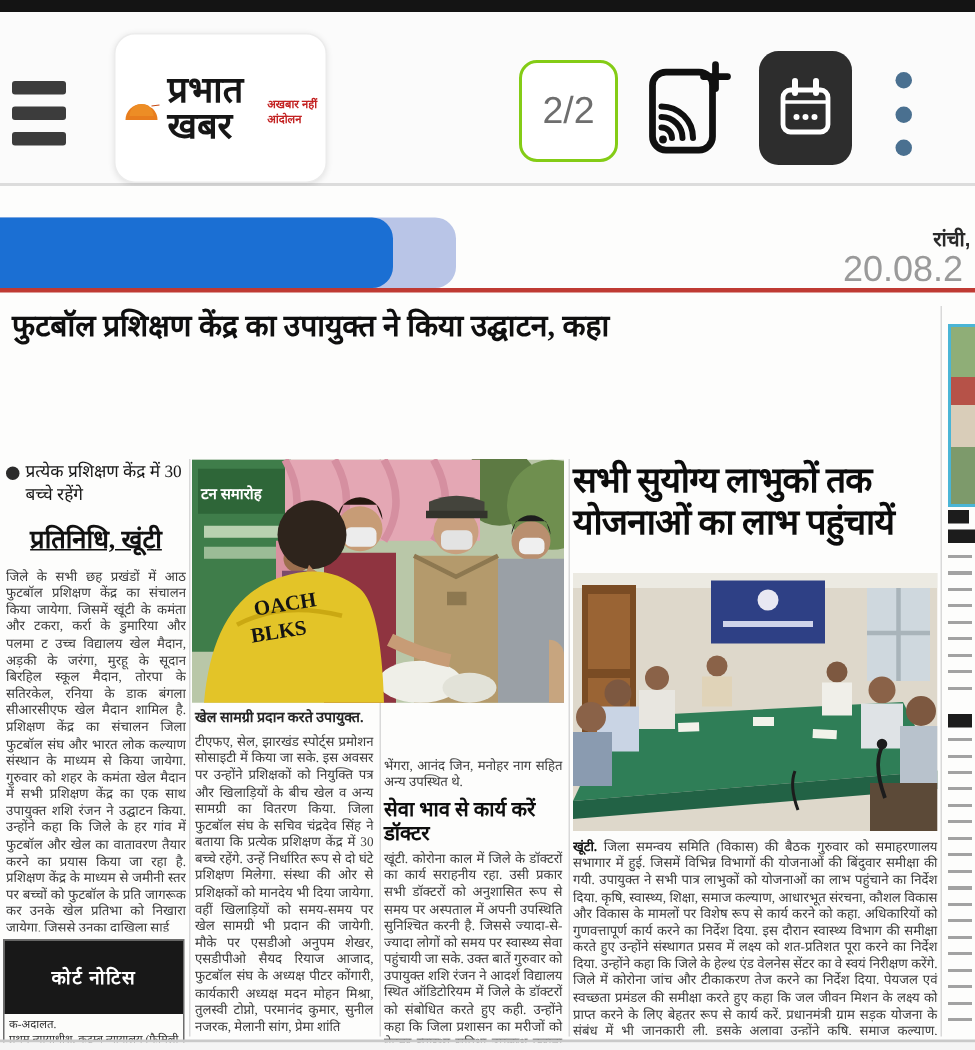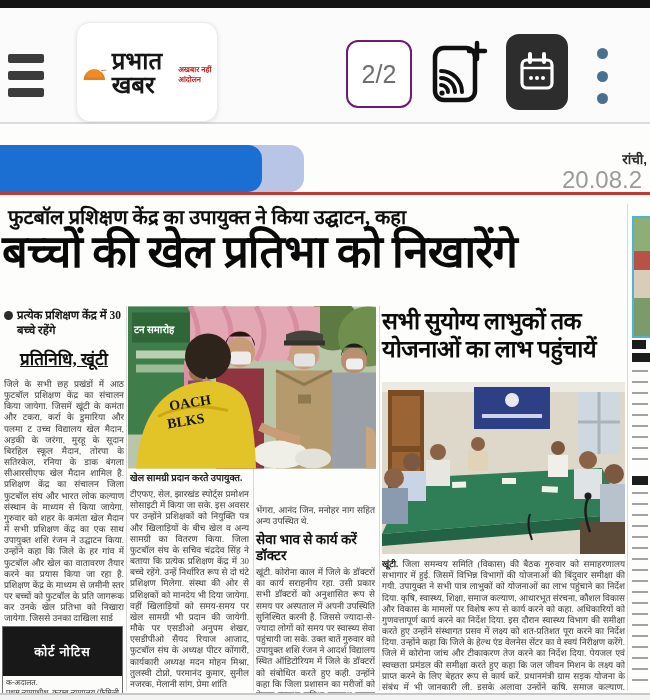--- a/index.html
+++ b/index.html
@@ -11,21 +11,21 @@
            border-bottom:2px solid #dcdcdc;box-shadow:0 2px 3px rgba(0,0,0,.07);}
   .menu-btn{position:absolute;left:8px;top:46px;width:38px;height:44px;cursor:pointer;}
   .menu-btn i{display:block;width:36px;height:9px;background:#3c3c3c;border-radius:2px;margin-bottom:8px;}
   .logo-card{position:absolute;left:76px;top:14px;width:140px;height:98px;background:#fff;
              border:1px solid #ececec;border-radius:14px;box-shadow:0 1px 4px rgba(0,0,0,.10);
              display:flex;flex-direction:row;align-items:center;justify-content:center;}
   .logo-title{font-size:24px;font-weight:bold;color:#161616;line-height:1;margin-top:2px;
               font-family:"Liberation Serif",serif;}
   .logo-tag{font-size:7.5px;color:#c32222;margin-top:3px;font-weight:bold;}
   .page-chip{position:absolute;left:346px;top:32px;width:62px;height:64px;background:#fff;
-             border:2px solid #701a75;border-radius:12px;display:flex;align-items:center;
+             border:2px solid #84cc16;border-radius:12px;display:flex;align-items:center;
              justify-content:center;font-size:25px;color:#6e6e6e;}
   .icon-btn{position:absolute;display:flex;align-items:center;justify-content:center;cursor:pointer;}
   .clip-btn{left:422px;top:28px;width:70px;height:72px;}
   .cal-btn{left:506px;top:26px;width:62px;height:76px;background:#2d2d2d;border-radius:13px;}
   .kebab{position:absolute;left:594px;top:40px;width:16px;height:56px;display:flex;
          flex-direction:column;align-items:center;justify-content:space-between;}
   .kebab i{width:11px;height:11px;border-radius:50%;background:#4a7090;}
   
   .paper{position:absolute;top:124px;left:0;width:650px;height:576px;background:#fdfdfc;
          font-family:"Liberation Serif",serif;}
@@ -42,21 +42,21 @@
   .headline{position:absolute;left:2px;top:105px;width:625px;font-size:45px;font-weight:800;
             color:#0a0a0a;line-height:1.04;letter-spacing:-1px;}
   .vrule{position:absolute;width:1px;background:#d9d9d9;top:182px;height:385px;}
   .vrule.r{top:80px;height:487px;}
   
   .np-body{font-size:8.8px;line-height:1.27;color:#3d3d3d;text-align:justify;
            filter:blur(.2px);overflow:hidden;}
   .col1{position:absolute;left:4px;top:184px;width:120px;}
   .hbox{display:flex;gap:4px;}
   .hbox .bullet{width:9px;height:9px;border-radius:50%;background:#2b2b2b;flex:0 0 auto;margin-top:3px;}
-  .hbox .htxt{font-size:11.5px;font-weight:bold;color:#161616;line-height:1.3;}
+  .hbox .htxt{font-size:11.5px;font-weight:normal;color:#161616;line-height:1.3;}
   .byline{margin-top:9px;font-size:17px;font-weight:bold;color:#111;text-decoration:underline;text-align:center;}
   .col1 .np-body{margin-top:9px;height:242px;}
   .court{position:absolute;left:2px;top:502px;width:121px;border:1px solid #6d6d6d;background:#fcfcfa;box-sizing:border-box;}
   .court-h{background:#181818;color:#fff;text-align:center;font-size:12.5px;font-weight:bold;
            padding:16px 0;letter-spacing:1px;}
   .court-b{padding:2px 3px 3px;}
   .court-b div{font-size:7.6px;line-height:1.35;color:#2e2e2e;filter:blur(.2px);}
   .court-b .bold{font-weight:normal;text-decoration:underline;}
   .photo1{position:absolute;left:128px;top:182px;width:248px;height:163px;}
   .caption1{position:absolute;left:130px;top:347px;width:244px;font-size:9.5px;font-weight:bold;color:#262626;}
@@ -135,21 +135,20 @@
   <div class="paper">
 
     <div class="prog-track"></div>
     <div class="prog-fill"></div>
 
     <div class="ed-city">रांची,</div>
     <div class="ed-date">20.08.2</div>
     <div class="red-rule"></div>
 
     <div class="kicker">फुटबॉल प्रशिक्षण केंद्र का उपायुक्त ने किया उद्घाटन, कहा</div>
-    <div class="headline">बच्चों की खेल प्रतिभा को निखारेंगे</div>
 
     <div class="vrule" style="left:126px"></div>
     <div class="vrule" style="left:253px"></div>
     <div class="vrule" style="left:379px"></div>
     <div class="vrule r" style="left:627px"></div>
 
     <div class="col1">
       <div class="hbox">
         <span class="bullet"></span>
         <span class="htxt">प्रत्येक प्रशिक्षण केंद्र में 30 बच्चे रहेंगे</span>

